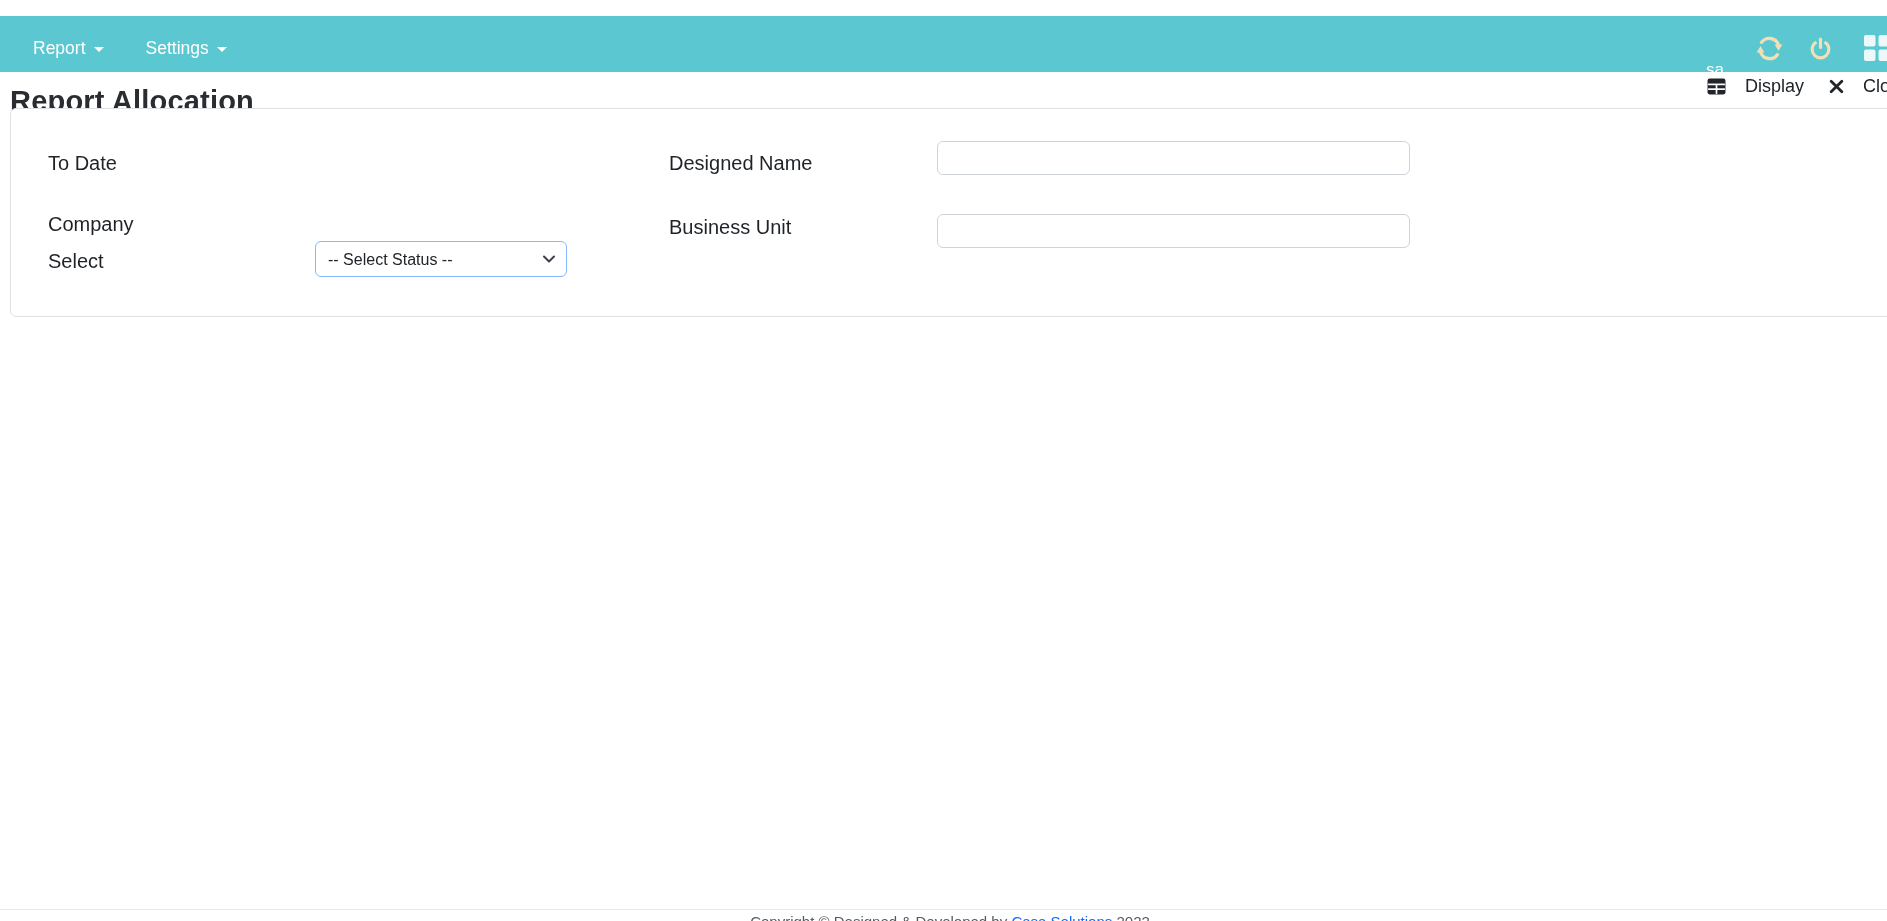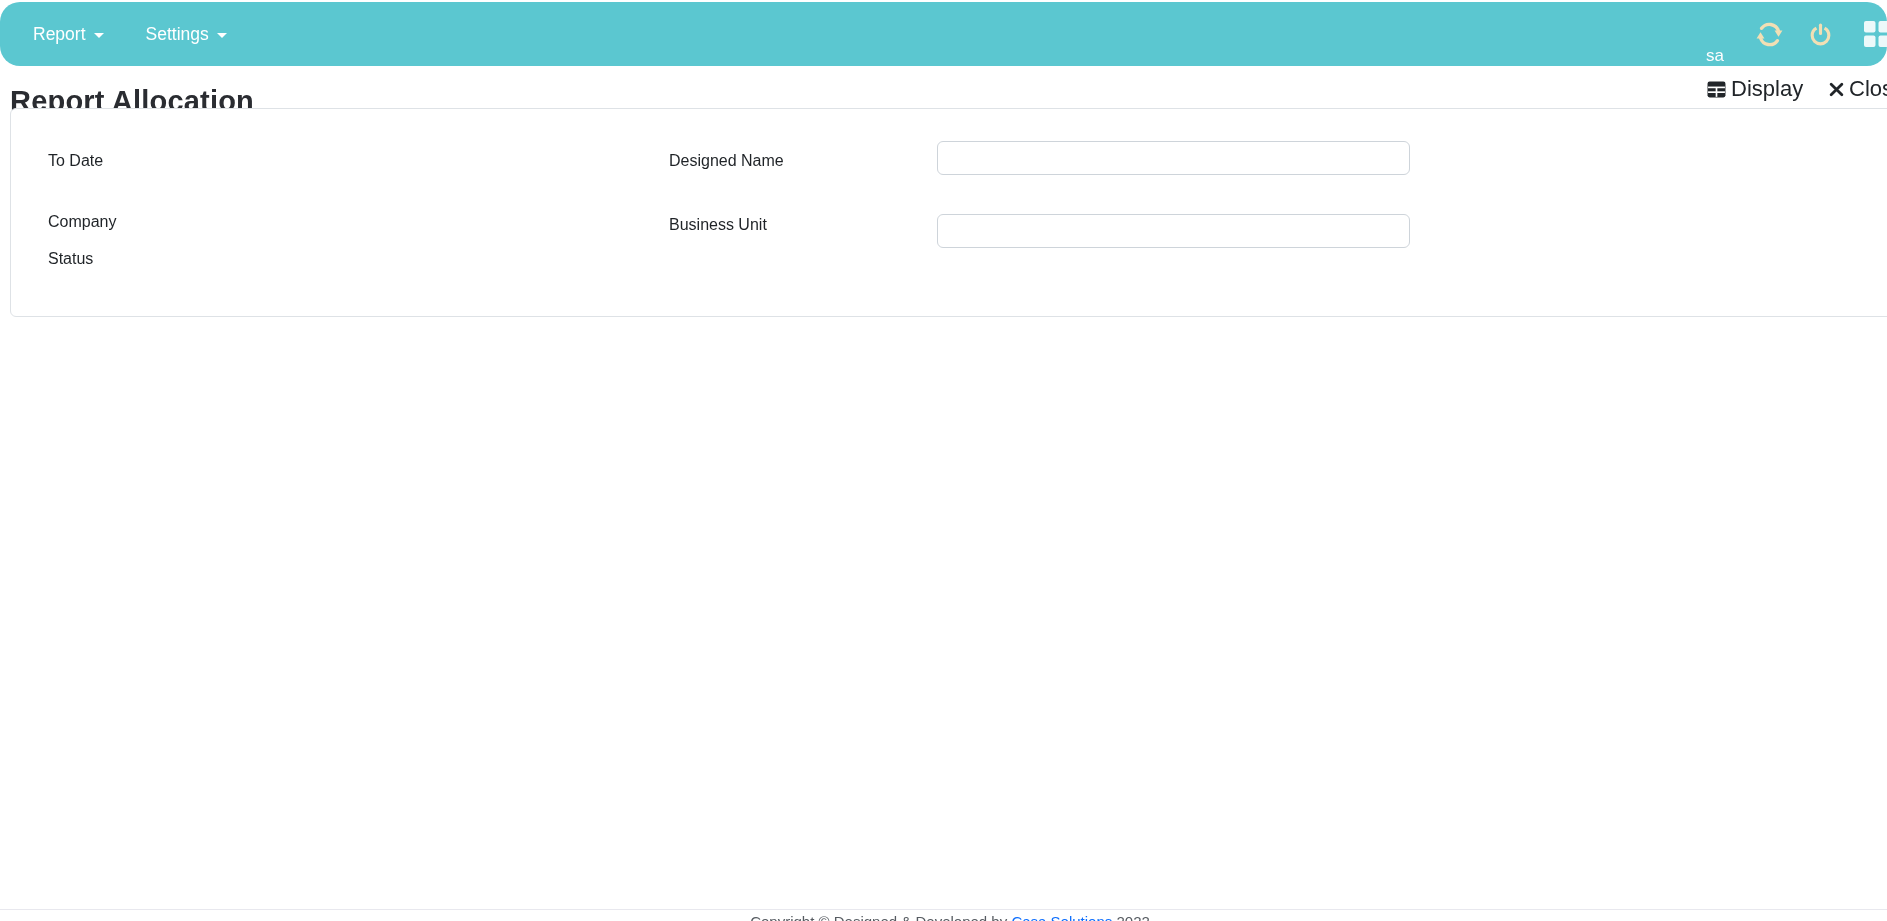--- a/index.html
+++ b/index.html
@@ -6,39 +6,39 @@
     --topbar:#5bc7d0; --wheat:#f2dfb4; --link:#0d6efd; --focus:#86b7fe;
     --input-border:#ced4da; --panel-border:#dee2e6; --ink:#212529;
   }
   *{box-sizing:border-box;}
   html,body{margin:0;padding:0;overflow:hidden;}
   body{
     width:1887px;height:921px;position:relative;background:#fff;
     font-family:"Liberation Sans",sans-serif;color:var(--ink);
   }
   
-  .topbar{position:absolute;top:2px;left:0;width:1887px;height:64px;background:var(--topbar);border-radius:20px;}
+  .topbar{position:absolute;top:16px;left:0;width:1887px;height:56px;background:var(--topbar);}
   .nav{position:absolute;left:33px;top:0;height:64px;display:flex;align-items:center;gap:42px;}
   .nav-item{display:flex;align-items:center;color:#fff;font-size:17.5px;cursor:pointer;}
   .caret{width:0;height:0;border-left:5px solid transparent;border-right:5px solid transparent;
          border-top:5px solid #fff;margin-left:8px;margin-top:2px;}
   .tb-user{position:absolute;left:1706px;top:0;height:64px;display:flex;align-items:flex-end;
            color:#fdfdfe;font-size:17px;}
   .tb-icon{position:absolute;top:0;height:64px;display:flex;align-items:center;cursor:pointer;}
   .tb-refresh{left:1756px;} .tb-power{left:1808px;} .tb-apps{left:1864px;}
   
   .page-title{position:absolute;left:10px;top:66px;font-size:29px;color:#2a2c31;
               letter-spacing:0.2px;}
-  .title-actions .action{position:absolute;top:76px;display:flex;align-items:center;gap:5px;
-              font-size:22px;color:var(--ink);cursor:pointer;white-space:nowrap;}
+  .title-actions .action{position:absolute;top:76px;display:flex;align-items:center;gap:19px;
+              font-size:18px;color:var(--ink);cursor:pointer;white-space:nowrap;}
   .act-display{left:1707px;} .act-close{left:1829px;}
   
   .panel{position:absolute;left:10px;top:108px;width:1900px;height:209px;background:#fff;
          border:1px solid var(--panel-border);border-radius:6px;}
-  .fld-label{position:absolute;font-size:16px;color:#1f2327;}
+  .fld-label{position:absolute;font-size:20px;color:#1f2327;}
   .lab-todate{left:37px;top:43px;} .lab-company{left:37px;top:104px;} .lab-status{left:37px;top:141px;}
   .lab-supplier{left:658px;top:43px;} .lab-bunit{left:658px;top:107px;}
   .ctl{position:absolute;border:1px solid var(--input-border);border-radius:6px;background:#fff;
        font-family:"Liberation Sans",sans-serif;font-size:16px;color:var(--ink);outline:none;}
   .date-wrap{position:absolute;left:304px;top:32px;width:252px;height:34px;}
   .date-input{left:0;top:0;width:252px;height:34px;padding:0 46px 0 19px;font-size:16.5px;
        letter-spacing:0.6px;}
   .cal-icon{position:absolute;right:23px;top:8px;cursor:pointer;}
   .sel-wrap{position:absolute;width:252px;}
   .sel-company{left:304px;top:81px;height:35px;}
@@ -119,21 +119,29 @@
     <span>Close</span>
   </div>
 </div>
 
 <section class="panel">
 
   <label class="fld-label lab-todate">To Date</label>
 
   <label class="fld-label lab-company">Company</label>
 
-  <label class="fld-label lab-status">Status</label>
+  <label class="fld-label lab-status">Select</label>
+  <div class="sel-wrap sel-status">
+    <select class="ctl">
+      <option>-- Select Status --</option>
+    </select>
+    <svg class="chev" width="12" height="8" viewBox="0 0 12 8">
+      <path d="M1 1.5 L6 6.5 L11 1.5" fill="none" stroke="#3c4248" stroke-width="2" stroke-linecap="round" stroke-linejoin="round"></path>
+    </svg>
+  </div>
 
   <label class="fld-label lab-supplier">Designed Name</label>
   <input class="ctl txt-supplier" type="text" value="" style="">
 
   <label class="fld-label lab-bunit">Business Unit</label>
   <input class="ctl txt-bunit" type="text" value="" style="">
 
 </section>
 
 <footer class="footer">

